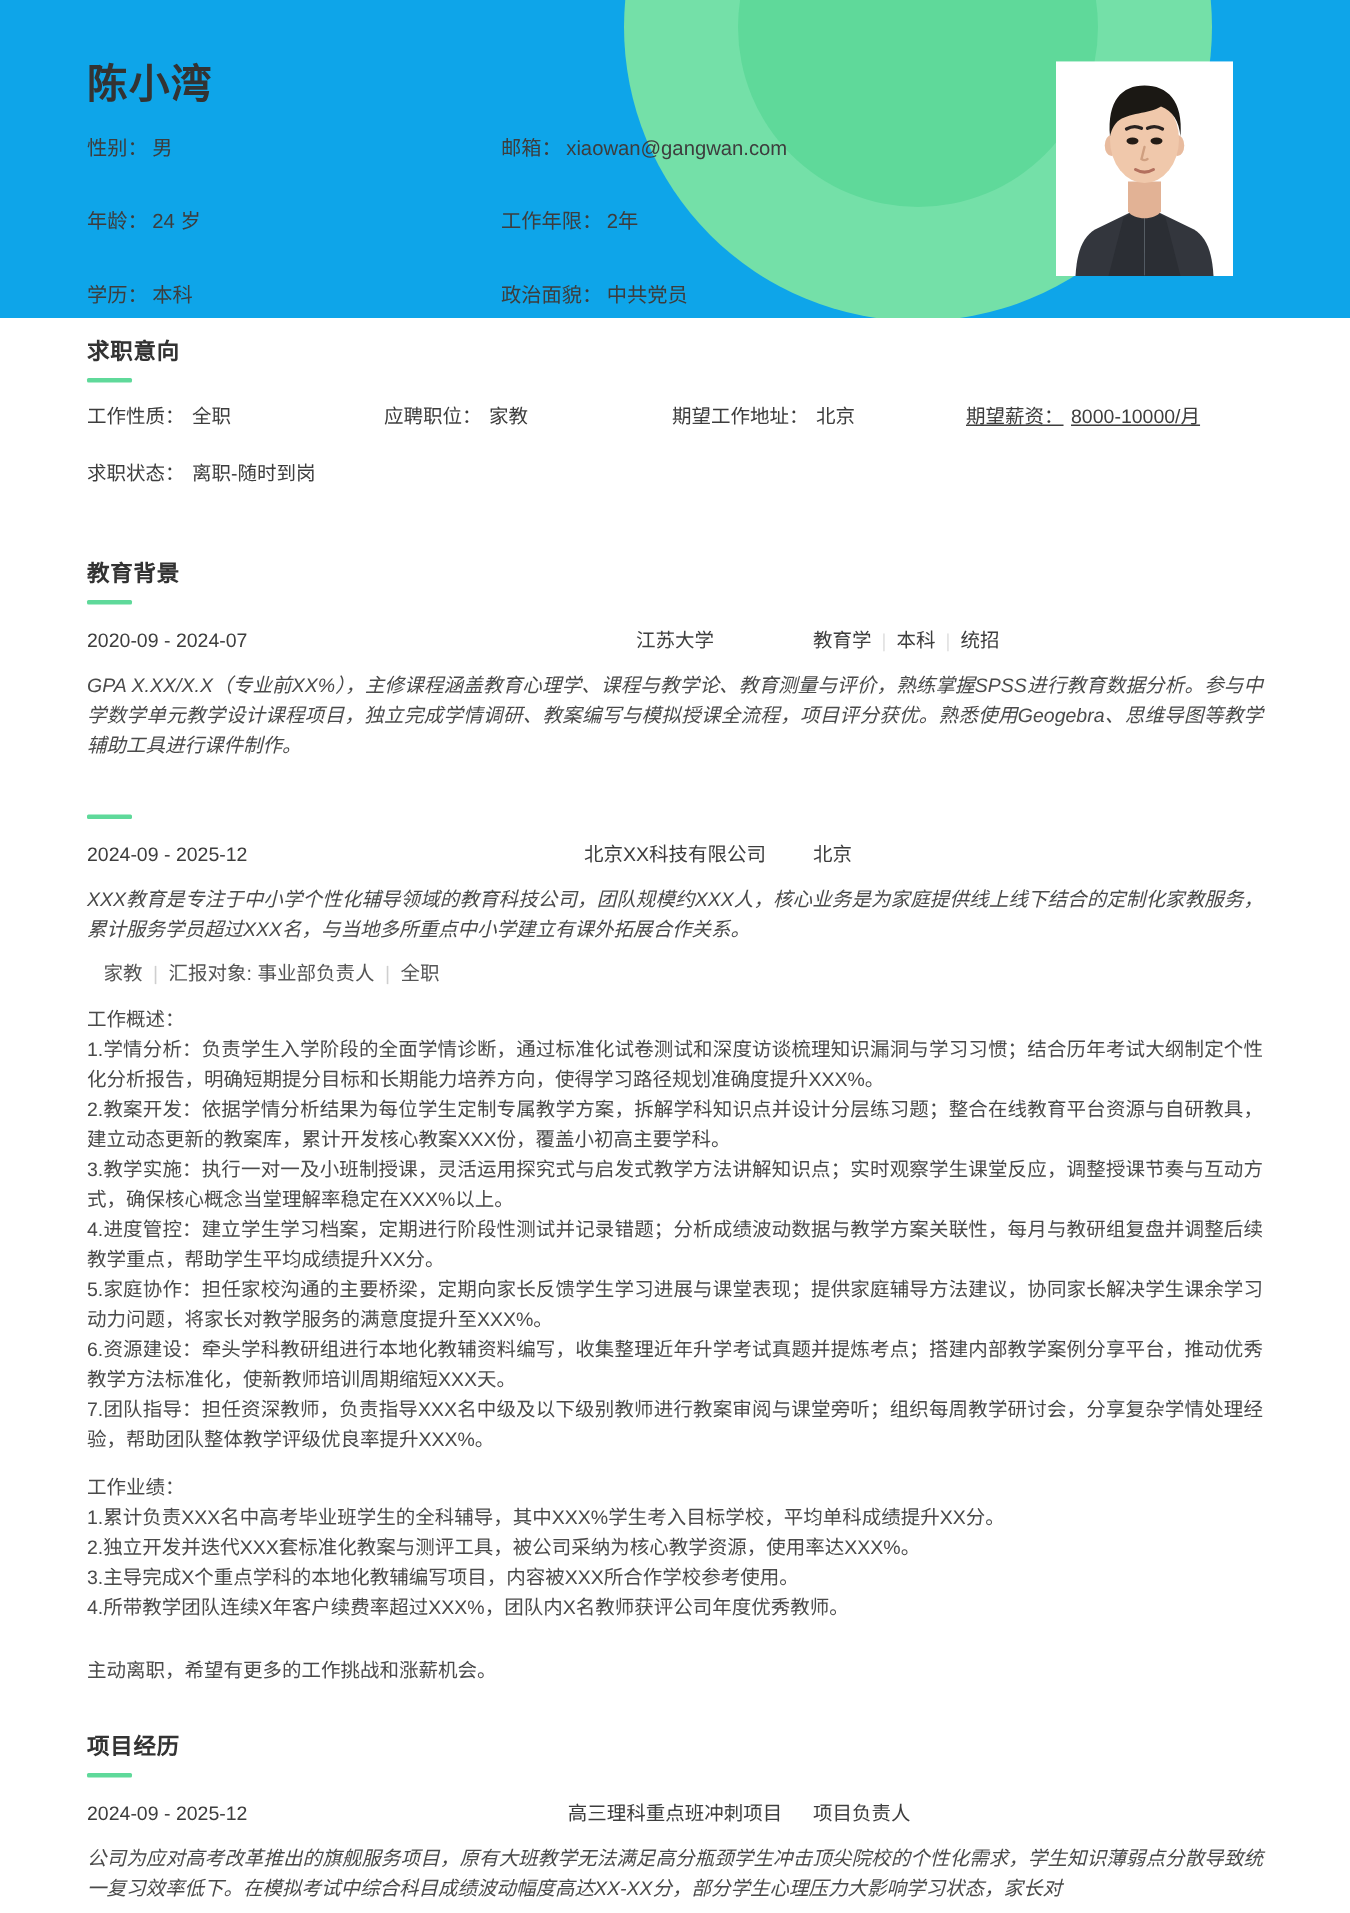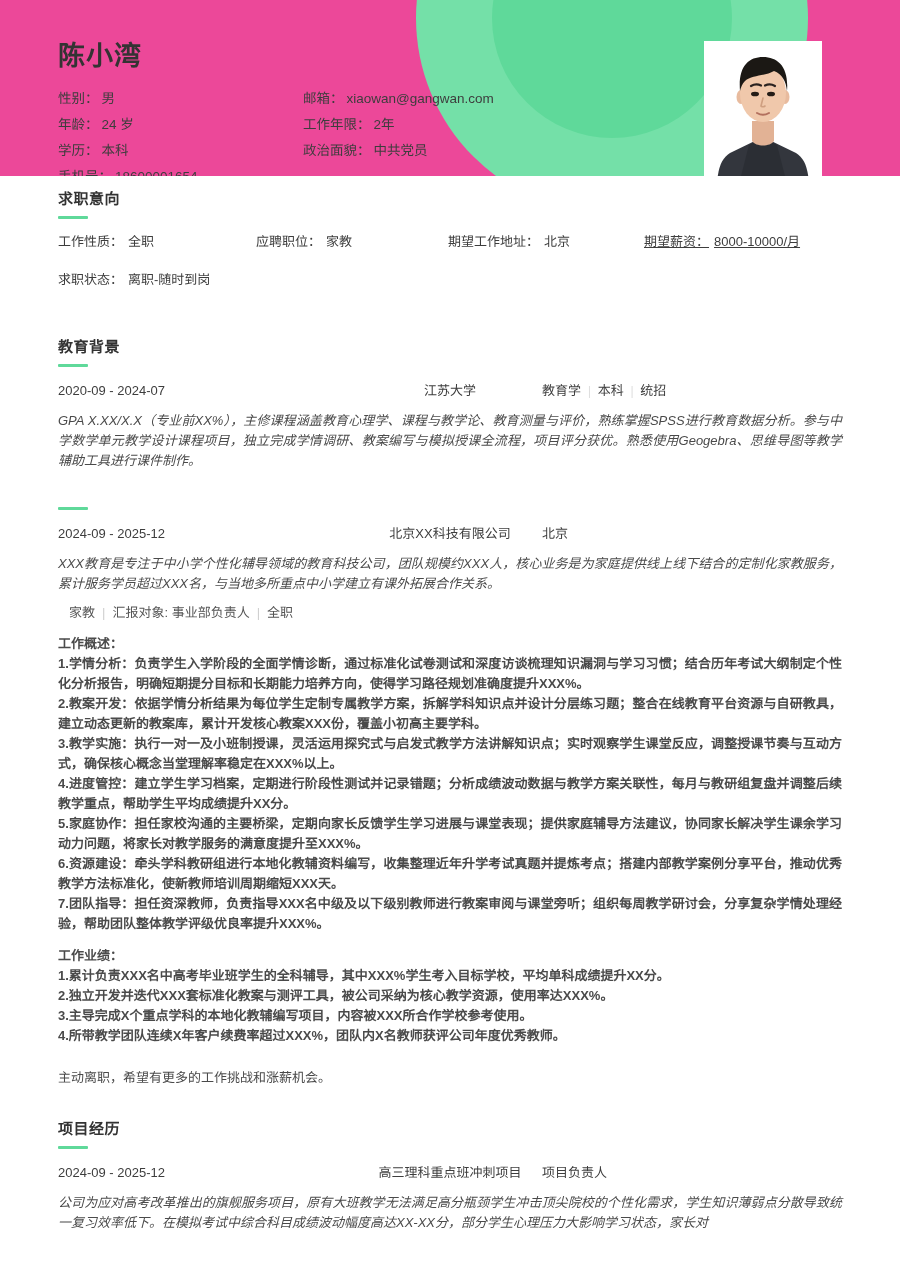--- a/index.html
+++ b/index.html
@@ -21,22 +21,22 @@
     width: 900px;
     min-height: 1275px;
     background: #ffffff;
     overflow: hidden;
   }
 
   
   .header {
     position: relative;
     width: 900px;
-    height: 176px;
-    background: #ec4899;
+    height: 212px;
+    background: #0ea5e9;
     overflow: hidden;
   }
 
   .header-deco {
     position: absolute;
     top: 0;
     left: 0;
     width: 900px;
     height: 220px;
     pointer-events: none;
@@ -56,20 +56,21 @@
     line-height: 36px;
     margin-bottom: 16px;
   }
 
   .basic-grid {
     display: grid;
     grid-template-columns: 245px auto;
     row-gap: 8px;
     column-gap: 0px;
     max-width: 620px;
+    gap: 31px;
   }
 
   .basic-item {
     font-size: 13.5px;
     color: #3d3d3d;
     line-height: 18px;
     white-space: nowrap;
   }
 
   .basic-item .lbl { color: #3d3d3d; }
@@ -166,21 +167,20 @@
   }
 
   .block-gap { height: 12px; }
 
   .multiline {
     font-size: 13px;
     line-height: 20px;
     color: #4a4a4a;
     white-space: pre-wrap;
     text-align: justify;
-    font-weight: bold;
   }
 
   .tail-note {
     font-size: 13px;
     line-height: 20px;
     color: #4a4a4a;
     margin-top: 22px;
   }
 </style>
 </head>

